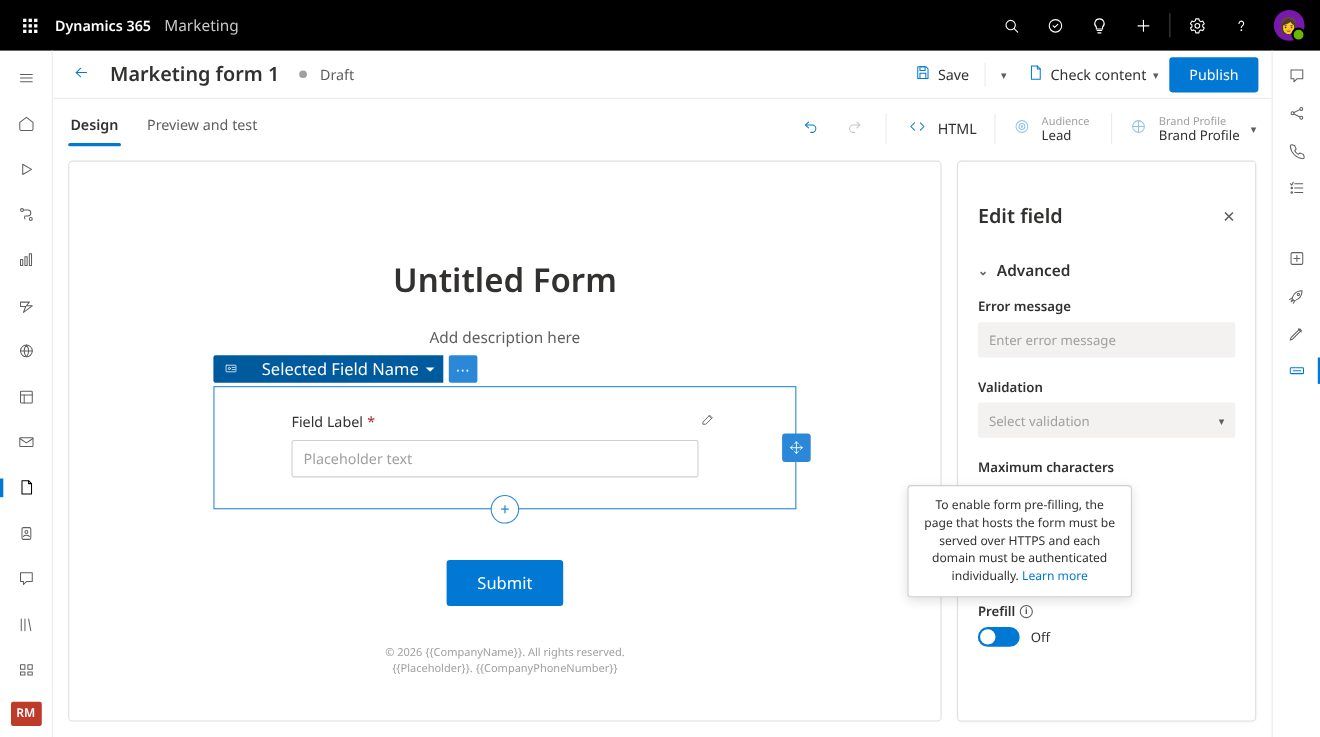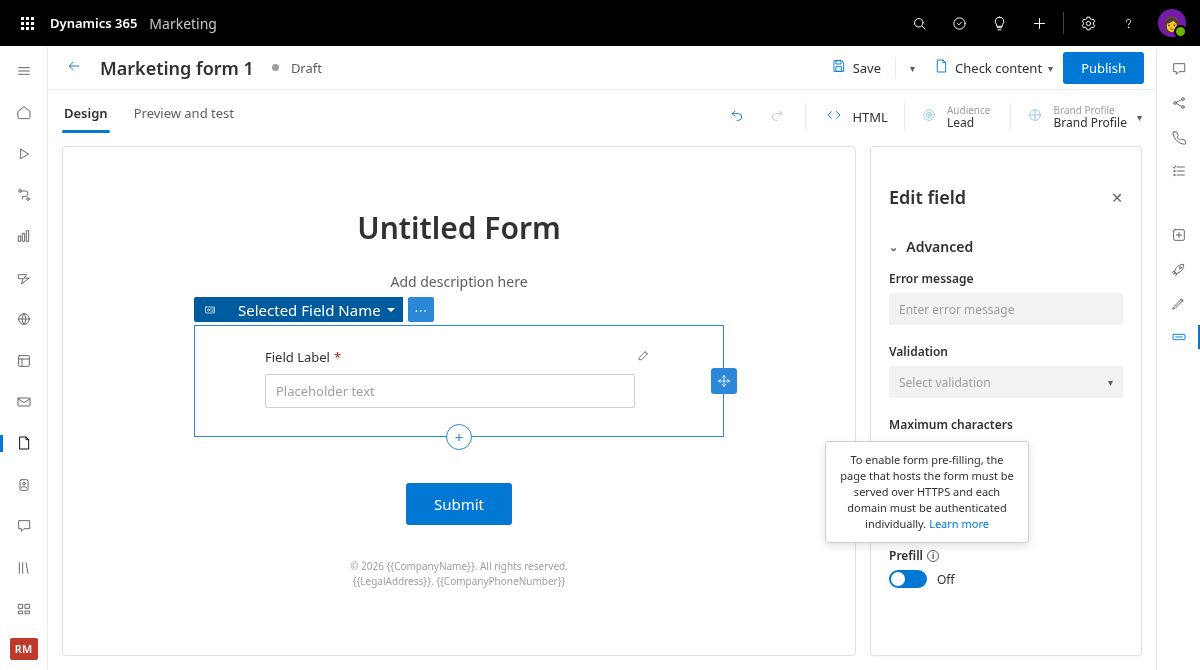--- a/index.html
+++ b/index.html
@@ -68,21 +68,21 @@
   .info-block{display:flex;flex-direction:column;line-height:1.1;font-size:11px;padding:0 4px;}
   .info-block .lab{color:var(--text-light);font-size:10px;}
   .info-block .val{font-size:12px;color:var(--text-main);}
   .info-with-ico{display:flex;align-items:center;gap:6px;cursor:pointer;}
   .info-with-ico .ic{color:#93c4eb;}
   .tool-sep{width:1px;height:28px;background:var(--border);}
 
   
   .workarea{flex:1;display:flex;min-height:0;padding:0;gap:0;}
   .canvas-col{flex:1;padding:14px 0 14px 14px;min-width:0;}
-  .canvas{background:#fff;border:1px solid var(--panel-border);border-radius:4px;height:100%;overflow:auto;padding:60px 40px 40px;display:flex;flex-direction:column;align-items:center;}
+  .canvas{background:#fff;border:1px solid var(--panel-border);border-radius:4px;height:100%;overflow:auto;padding:60px 40px 40px;display:flex;flex-direction:column;align-items:center;justify-content:flex-end;}
   .form-heading{font-size:30px;font-weight:600;margin:0;}
   .form-desc{margin-top:24px;color:var(--text-sub);font-size:14px;}
   .field-wrap{margin-top:34px;width:530px;position:relative;}
   .selchip-row{position:absolute;top:-28px;left:0;display:flex;align-items:stretch;height:25px;}
   .selchip{display:flex;align-items:center;gap:22px;background:var(--selected-blue);color:#fff;font-size:15px;padding:0 22px 0 10px;border-radius:2px 0 0 2px;position:relative;cursor:pointer;}
   .selchip::after{content:"";position:absolute;right:8px;top:50%;transform:translateY(-50%);border-left:4px solid transparent;border-right:4px solid transparent;border-top:4px solid #fff;}
   .selchip-gap{width:5px;}
   .selchip-more{width:26px;background:#2b88d8;color:#fff;display:flex;align-items:center;justify-content:center;font-size:13px;border-radius:2px;cursor:pointer;}
   .field-box{border:1.5px solid #2b88d8;padding:22px 70px 28px;position:relative;}
   .field-label{font-size:13px;margin-bottom:8px;display:flex;align-items:center;gap:4px;}
@@ -405,21 +405,21 @@
                     <line x1="3" y1="12" x2="21" y2="12"></line>
                   </svg>
                 </div>
               <div class="add-circle">+</div>
             </div>
           </div>
 
           <div class="submit-btn">Submit</div>
           <div class="footer-txt">
             <div>© 2026 {{CompanyName}}. All rights reserved.</div>
-            <div>{{LegalAddress}}. {{CompanyPhoneNumber}}</div>
+            <div>{{Placeholder}}. {{CompanyPhoneNumber}}</div>
           </div>
         </div>
       </div>
 
       <div class="side-col">
         <div class="panel">
           <div class="panel-head">
             <div class="panel-title">Edit field</div>
             <div class="panel-close">✕</div>
           </div>

